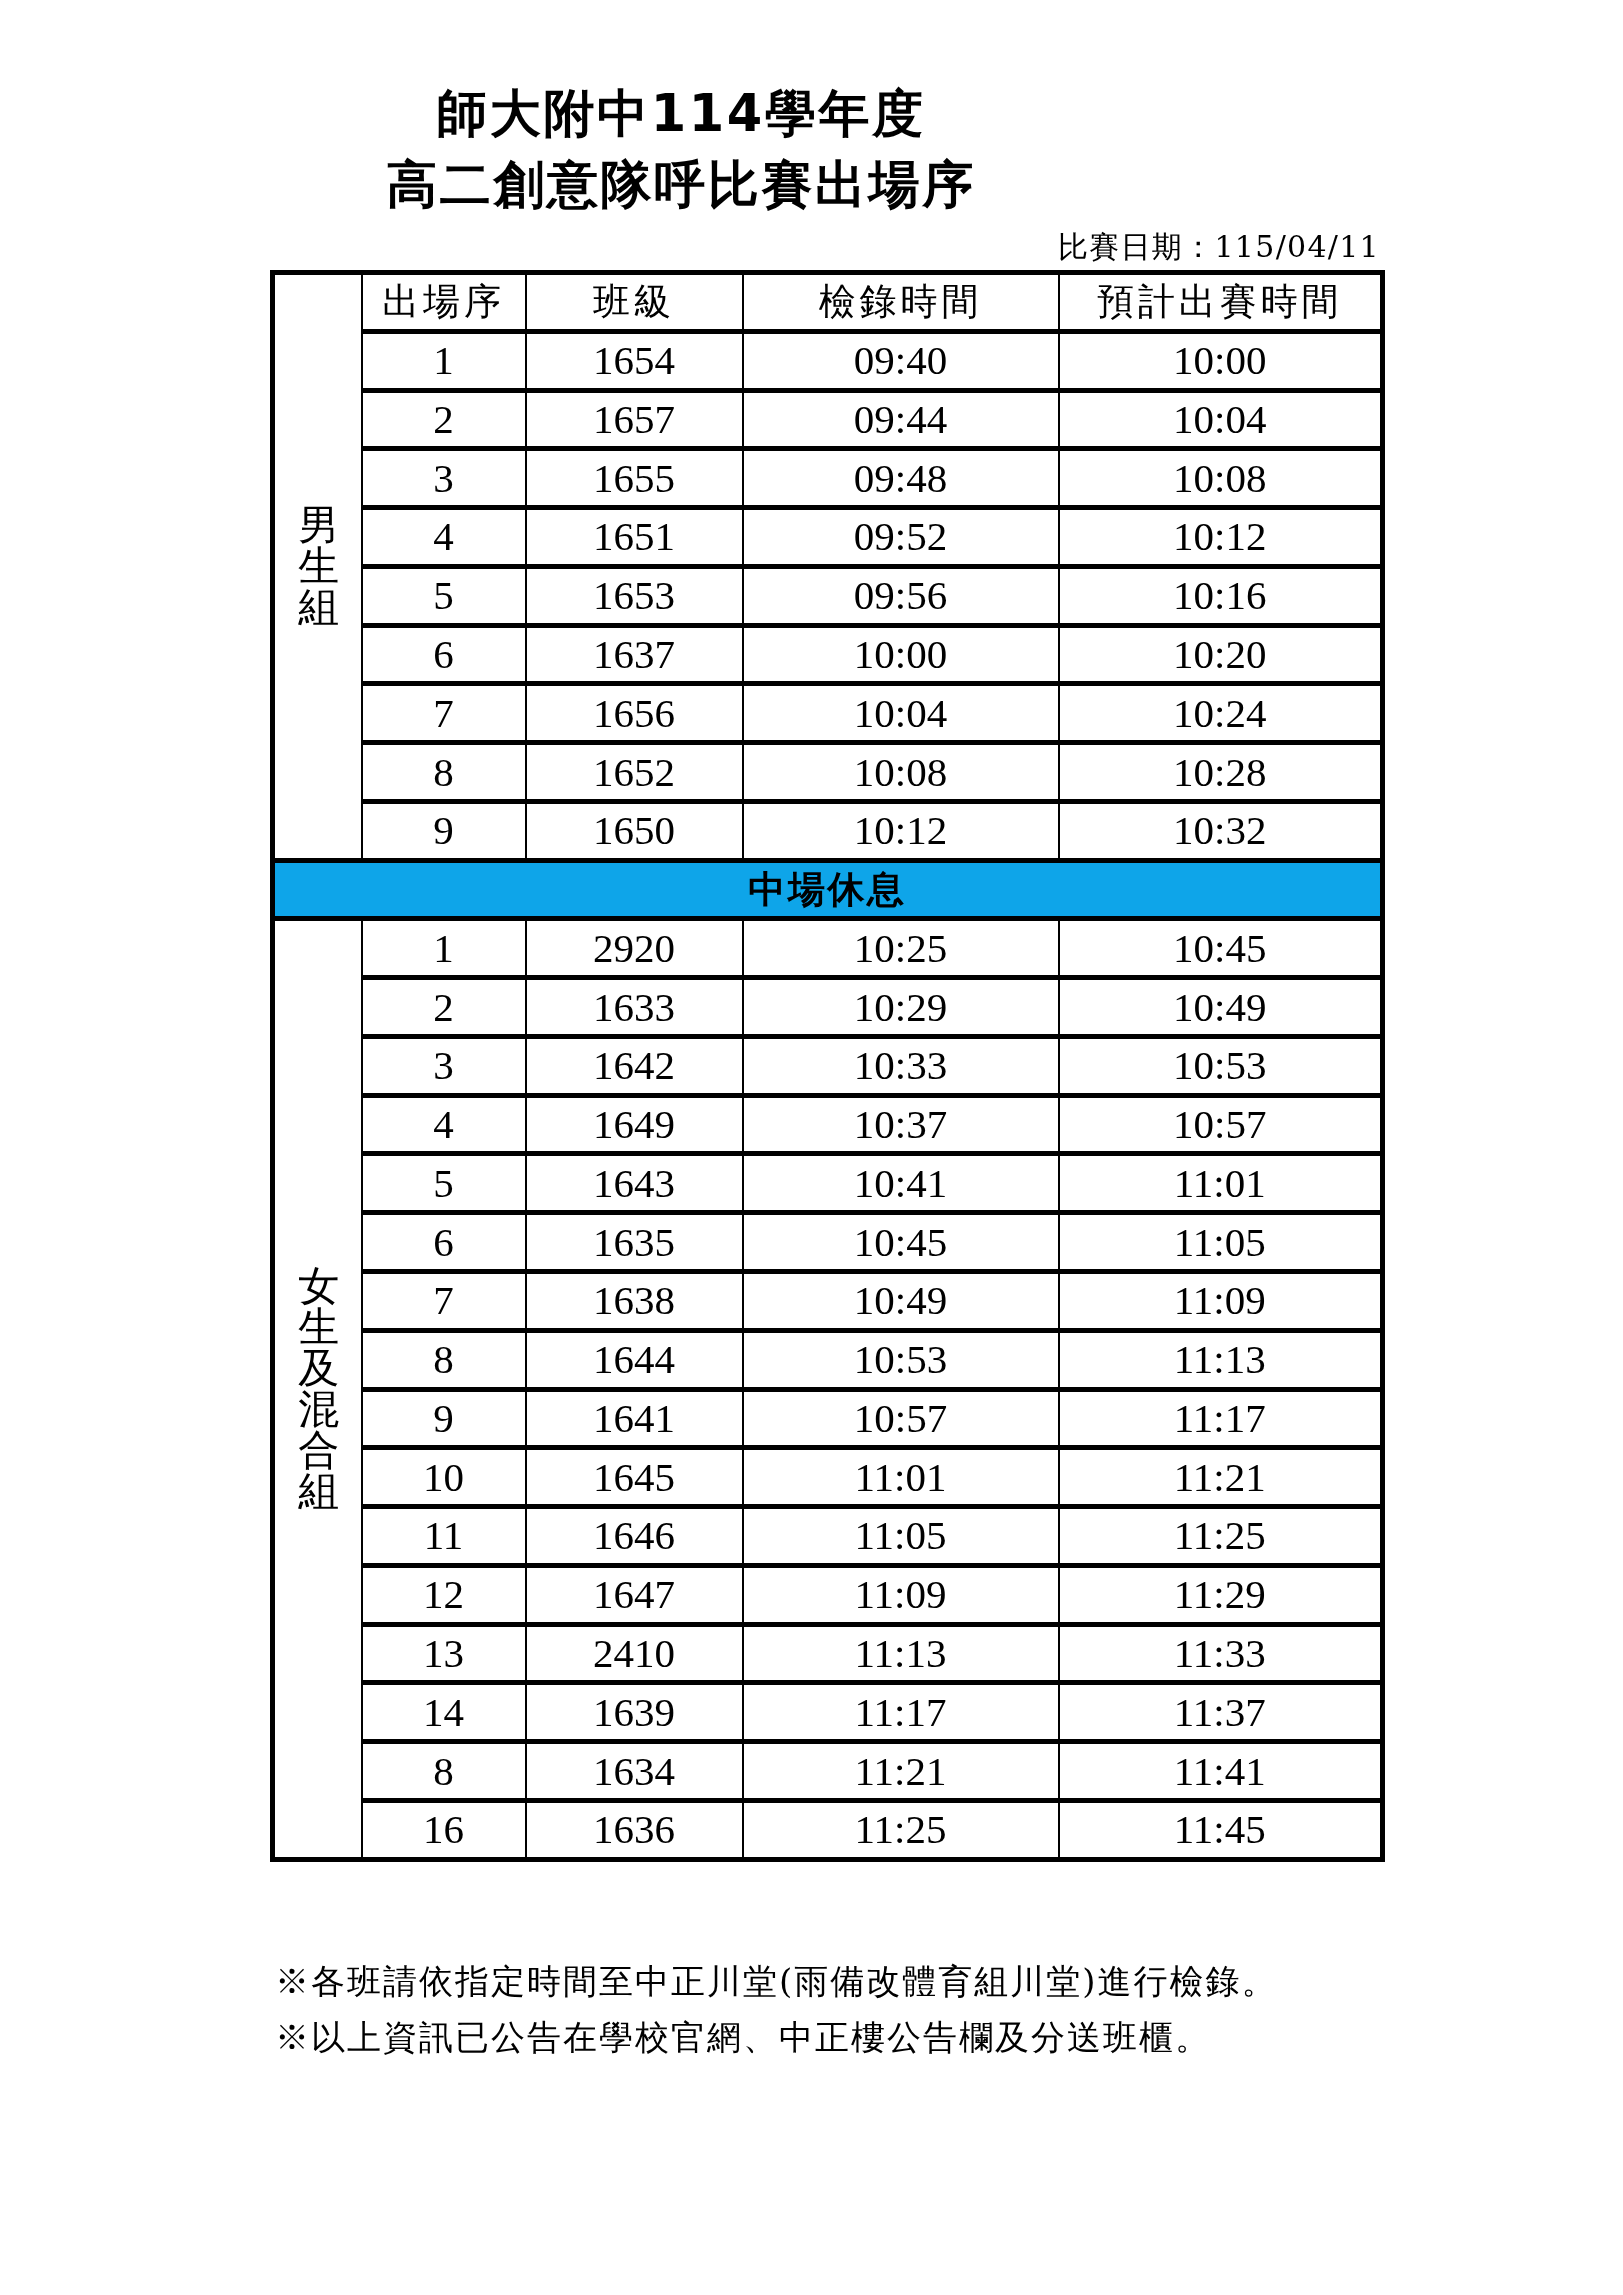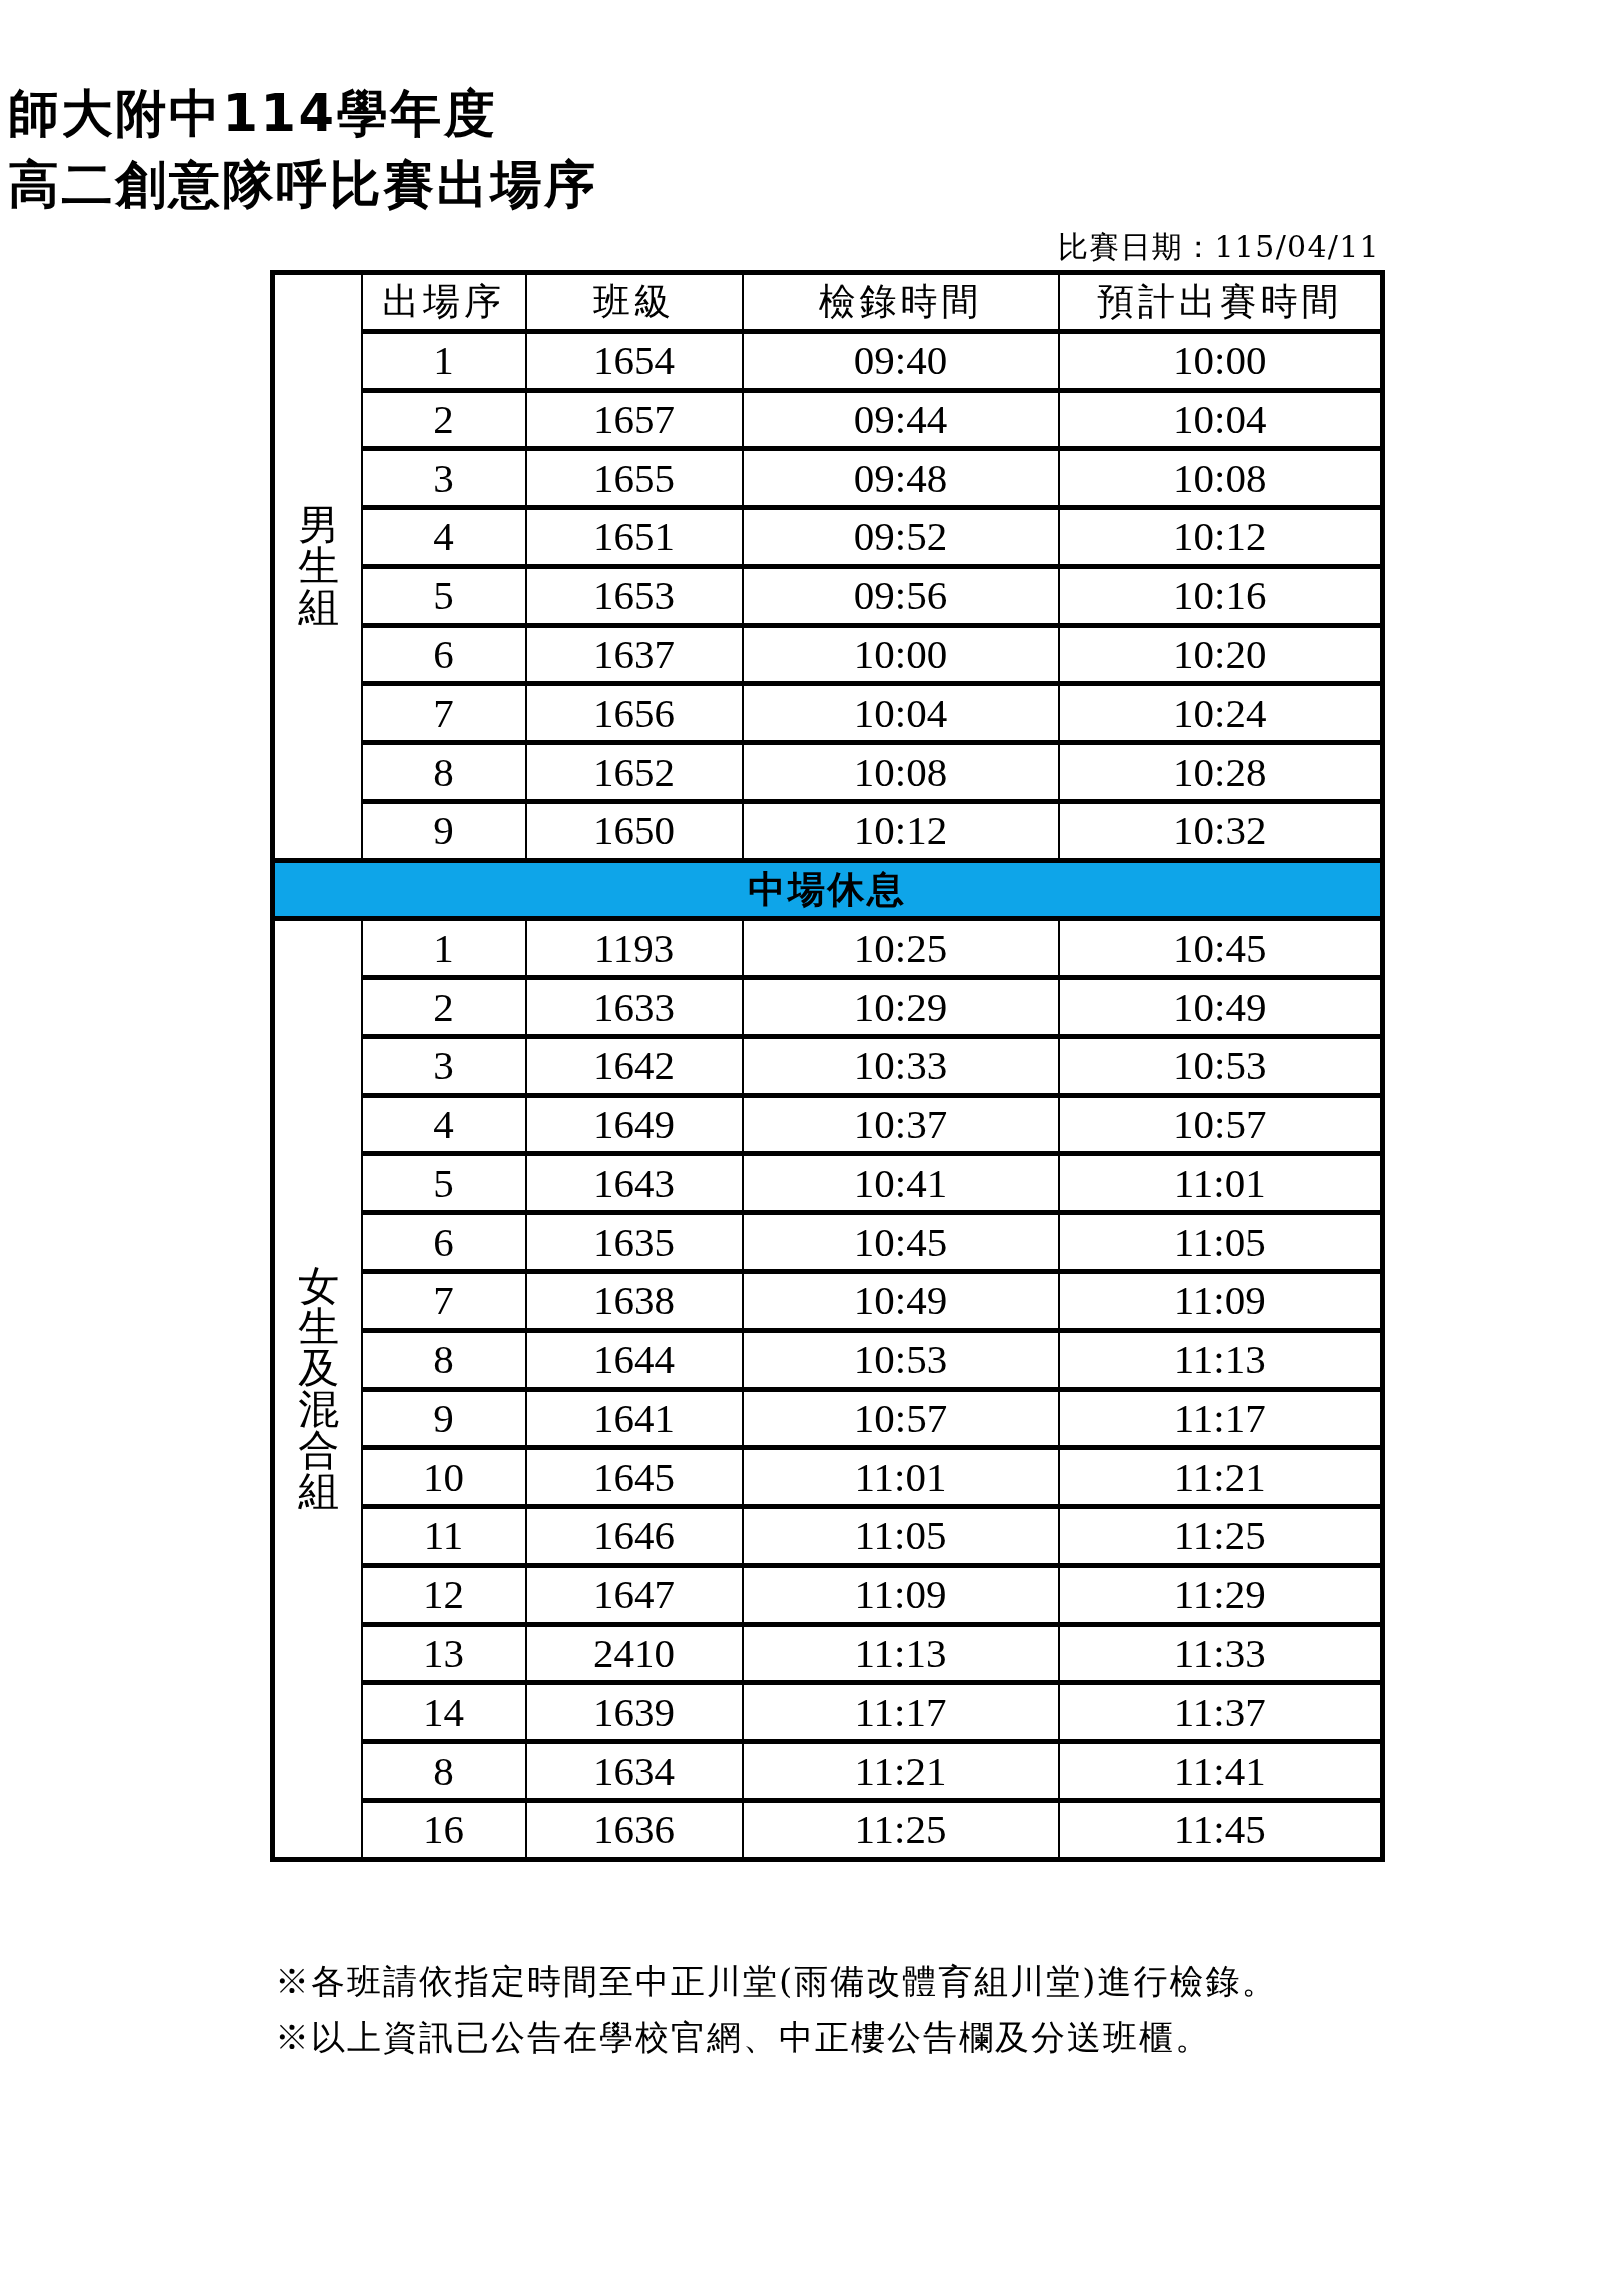--- a/index.html
+++ b/index.html
@@ -1,18 +1,18 @@
 <!DOCTYPE html>
 <html style="font-size:10.5px"><head>
 <meta charset="utf-8">
 <style>
   html, body { margin:0; padding:0; background:#ffffff; }
   body { width:1623px; height:2295px; position:relative; overflow:hidden;
          font-family:"DejaVu Serif","Liberation Serif",serif; color:#000; }
-  .title { position:absolute; left:8px; width:1362px; 
+  .title { position:absolute; left:0; width:1362px; text-align:center;
            font-family:"DejaVu Sans","Liberation Sans",sans-serif; font-weight:bold;
            font-size:51px; letter-spacing:2.6px; line-height:1; }
   #t1 { top:88px; }
   #t2 { top:159px; }
   .date { position:absolute; top:227px; right:243px; font-size:30px; letter-spacing:1.3px; }
   table.sched { position:absolute; left:270px; top:270px; width:1110px; height:1592px;
                 border-collapse:collapse; border:5.9px solid #000; table-layout:fixed; }
   table.sched td { border:2.6px solid #000; text-align:center; vertical-align:middle;
                    padding:0; font-size:41px; line-height:1; height:52px;
                    font-family:"Liberation Serif","DejaVu Serif",serif; }
@@ -104,21 +104,21 @@
         <td>1650</td>
         <td>10:12</td>
         <td>10:32</td>
       </tr>
       <tr class="break">
         <td colspan="5">中場休息</td>
       </tr>
       <tr class="row">
         <td class="group" rowspan="16"><span>女生及混合組</span></td>
         <td>1</td>
-        <td>1193</td>
+        <td>2920</td>
         <td>10:25</td>
         <td>10:45</td>
       </tr>
       <tr class="row">
         <td>2</td>
         <td>1633</td>
         <td>10:29</td>
         <td>10:49</td>
       </tr>
       <tr class="row">

